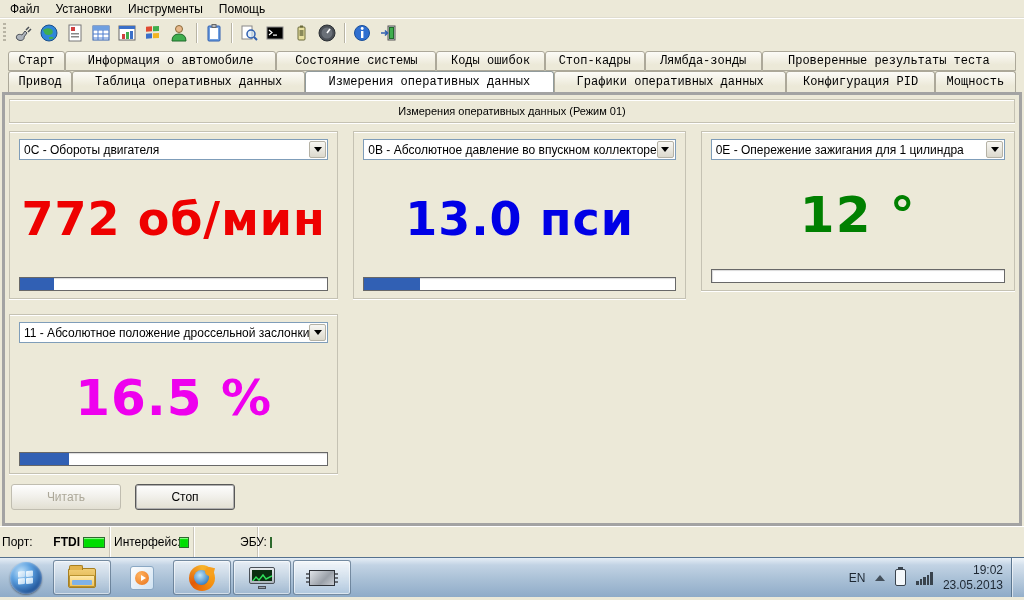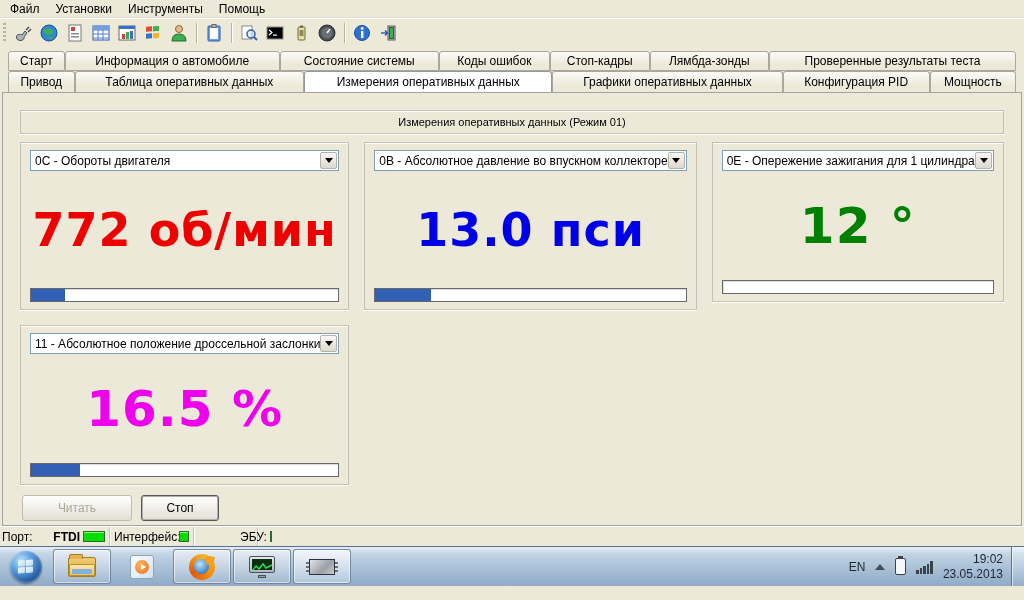--- a/index.html
+++ b/index.html
@@ -36,26 +36,26 @@
     background:repeating-linear-gradient(to bottom,#b8b4a4 0 2px, transparent 2px 4px); }
   .tb-icon { width:22px; height:22px; margin:0 2px; display:flex; align-items:center; justify-content:center; }
   .tb-sep { width:1px; height:20px; background:#b8b4a4; box-shadow:1px 0 0 #fff; margin:0 4px; }
 
   
   .tabs { padding:5px 8px 0 8px; }
   .tabrow { display:flex; font-size:12px; }
   .tabrow1 .tab { height:20px; line-height:19px; }
   .tabrow2 .tab { height:21px; line-height:20px; }
   .tab { text-align:center; border:1px solid #aca899; border-bottom:none; border-radius:3px 3px 0 0;
-    background:linear-gradient(to bottom,#fcfbf7,#ece9d8 70%); padding:0 6px; white-space:nowrap; overflow:hidden; position:relative; }
+    background:linear-gradient(to bottom,#fcfbf7,#ece9d8 70%); padding:0 6px; white-space:nowrap; overflow:hidden; position:relative;font-family:Liberation Mono, monospace; }
   .tabrow1 .tab { border-bottom:1px solid #aca899; }
   .tab.active { background:#fff; z-index:2; border-color:#919b9c; }
 
   
-  .tabpage { height:434px; margin:0 2px; border:1px solid #a3a3a3; background:#ece9d8; position:relative; padding:17px; }
+  .tabpage { height:434px; margin:0 2px; border:3px solid #a3a3a3; background:#ece9d8; position:relative; padding:4px; }
   .header-box { height:24px; border:1px solid #c5c2b3; box-shadow:inset 0 1px 0 #fff, 0 1px 0 #fff;
     display:flex; align-items:center; justify-content:center; font-size:11px; color:#000; margin-bottom:8px; background:#ece9d8; }
 
   .grid { display:grid; grid-template-columns:1fr 1fr 1fr; column-gap:8px; row-gap:8px;gap:15px; }
   .panel { border:1px solid #c5c2b3; box-shadow:inset 0 1px 0 #fff, 0 1px 0 #fff; background:#ece9d8;
     padding:7px 9px; display:flex; flex-direction:column; }
   .panel.row1 { height:168px; }
   .panel.row2 { height:160px; }
 
   .combo { height:21px; background:#fff; border:1px solid #7f9db9; display:flex; align-items:center; }
@@ -65,28 +65,28 @@
   .combo-arrow { width:0; height:0; border-left:4px solid transparent; border-right:4px solid transparent; border-top:5px solid #000; }
 
   .value-area { flex:1; display:flex; align-items:center; justify-content:center; }
   .big-value { font-family:"DejaVu Sans", sans-serif; font-weight:bold; letter-spacing:1px; }
   .panel.row1 .big-value { font-size:46px; }
   .panel.row2 .big-value { font-size:50px; }
 
   .pbar { height:14px; border:1px solid #686868; background:#fff; box-shadow:inset 1px 1px 1px rgba(0,0,0,.15); }
   .pbar-fill { height:100%; background:#3160b4; }
 
-  .actions { display:flex; gap:9px; margin-top:10px; padding-left:2px; }
+  .actions { display:flex; gap:14px; margin-top:10px; padding-left:2px; }
   .btn { width:110px; height:26px; font-size:12px; font-family:"Liberation Sans",sans-serif; text-align:center; line-height:24px;
     border:1px solid #9a978a; border-radius:3px; background:linear-gradient(to bottom,#fefefe,#f2f1ec 45%,#e2dfd2); }
   .btn.disabled { color:#aca899; border-color:#c0bdb0; }
-  .btn.default { border:1px solid #585858; box-shadow:inset 0 0 0 1px #b0b0b0; width:78px; }
-
-  
-  .statusbar { height:20px; display:flex; background:#ece9d8; border-top:1px solid #fff; font-size:12px; }
+  .btn.default { border:1px solid #585858; box-shadow:inset 0 0 0 1px #b0b0b0; width:100px; }
+
+  
+  .statusbar { height:31px; display:flex; background:#ece9d8; border-top:1px solid #fff; font-size:12px; }
   .sb-sec { height:100%; display:flex; align-items:center; border-right:1px solid #c9c5b8; box-shadow:1px 0 0 #fff; padding:0 4px; }
   .sb-sec.s1 { width:110px; justify-content:space-between; padding-left:2px; }
   .sb-sec.s2 { width:84px; } .sb-sec.s3 { width:64px;padding-left:46px; }
   .led { width:22px; height:11px; border:1px solid #2e6a2e; background:#00dd00; box-shadow:inset 0 1px 1px #8dff8d; margin-left:3px; }
 
   
   .taskbar { height:40px; display:flex; align-items:stretch; border-top:1px solid #55718e;
     background:linear-gradient(to bottom,#e6eef6 0%, #c2d3e4 18%, #a9c0d6 55%, #8fabc8 100%); }
   .start-zone { width:52px; display:flex; align-items:center; justify-content:center; }
   .orb { width:32px; height:32px; border-radius:50%; position:relative;

